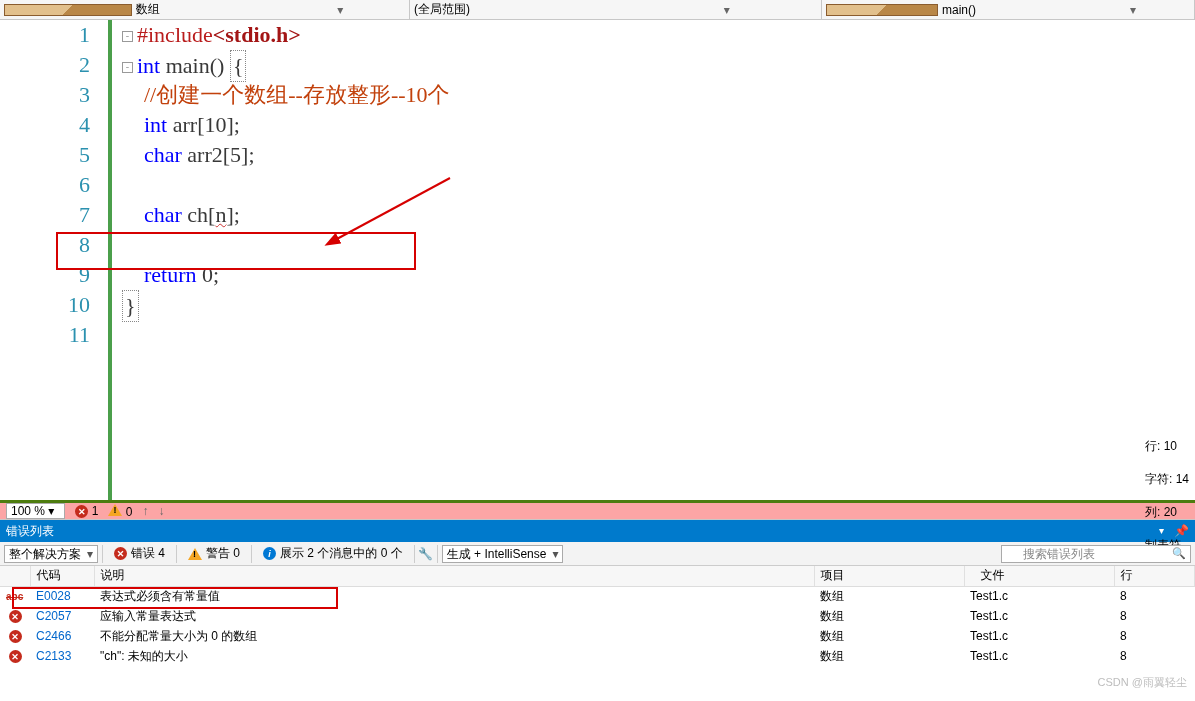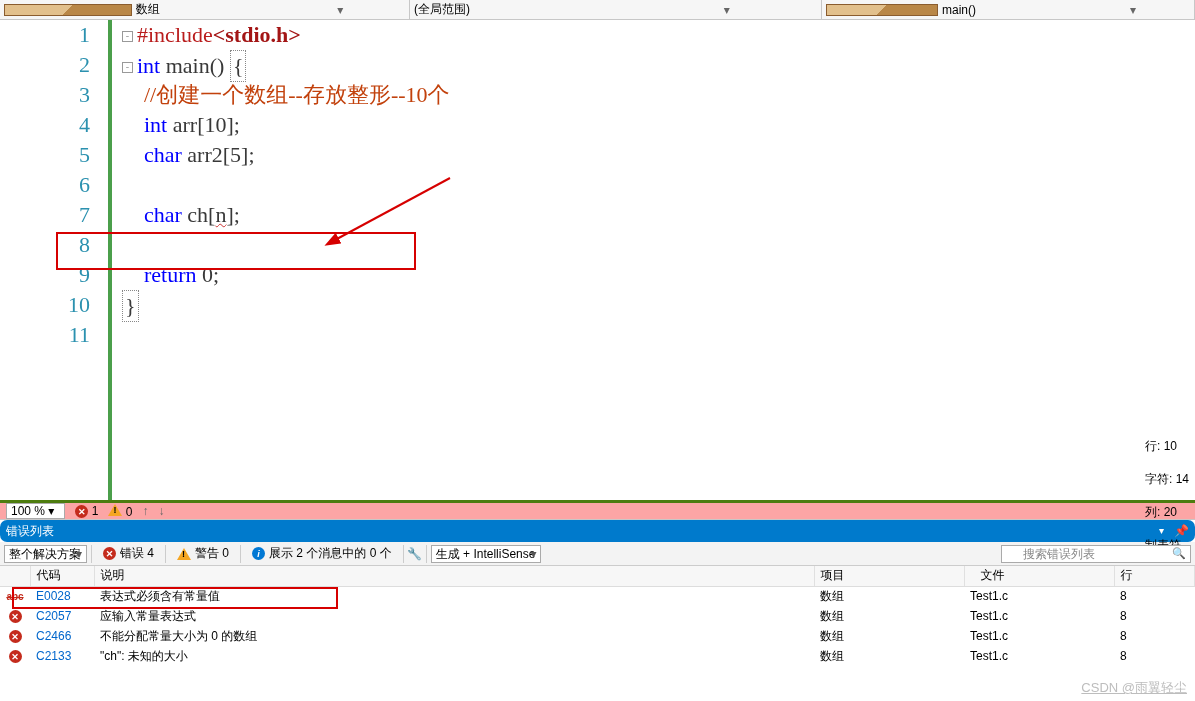--- a/index.html
+++ b/index.html
@@ -38,46 +38,46 @@
   
   .edstat { display:flex; align-items:center; height:20px; border-top:3px solid #4d7c0f; border-bottom:1px solid #c7c7c7; background:#fca5a5; padding:0 6px; gap:10px; }
   .edstat .zoom { border:1px solid #aaa; padding:0 10px 0 4px; height:16px; line-height:14px; background:#fff; }
   .errico { display:inline-flex; width:13px; height:13px; border-radius:50%; background:#c42b1c; color:#fff; align-items:center; justify-content:center; font-size:9px; font-weight:bold; }
   .warnico{ display:inline-block; width:0; height:0; border-left:7px solid transparent; border-right:7px solid transparent; border-bottom:12px solid #f5a623; position:relative; }
   .warnico::after{ content:"!"; position:absolute; left:-2px; top:1px; font-size:9px; color:#000; font-weight:bold;}
   .arrowbtn { color:#666; cursor:pointer; }
   .rightstat { margin-left:auto; display:flex; gap:16px;flex-direction:column; }
 
   
-  .panelhdr { background:#007acc; color:#fff; height:22px; line-height:22px; padding-left:6px; display:flex; align-items:center;border-radius:7px; }
+  .panelhdr { background:#007acc; color:#fff; height:22px; line-height:22px; padding-left:6px; display:flex; align-items:center; }
   .panelhdr .ttl { flex:1; }
   .panelhdr .tri { margin-right:4px; font-size:10px;}
   .pin { margin:0 6px; }
 
   
   .errtb { display:flex; align-items:center; height:24px; background:#f3f3f3; border-bottom:1px solid #ccc; padding:0 4px; gap:2px; }
-  .errtb .combo { border:1px solid #aaa; height:18px; padding:0 5px 0 4px; background:#fff; line-height:16px; display:inline-flex; align-items:center; position:relative;}
+  .errtb .combo { border:1px solid #aaa; height:18px; padding:0 16px 0 4px; background:#fff; line-height:16px; display:inline-flex; align-items:center; position:relative;}
   .errtb .combo::after { content:"▾"; position:absolute; right:4px; color:#555;}
   .errtb .btn { display:inline-flex; align-items:center; gap:4px; height:20px; padding:0 6px; border:1px solid transparent; }
   .errtb .sep { width:1px; height:18px; background:#ccc; margin:0 2px;}
   .errtb .search { margin-left:auto; border:1px solid #aaa; height:18px; width:190px; padding:0 21px; color:#888; background:#fff; position:relative; }
   .errtb .search::after{content:"🔍"; position:absolute; right:4px; top:1px; font-size:11px;}
 
   .infoico { display:inline-flex; width:13px; height:13px; border-radius:50%; background:#0078d4; color:#fff; align-items:center; justify-content:center; font-size:9px; font-weight:bold; font-style:italic;}
 
   
   .tbl { width:100%; border-collapse:collapse; }
   .tbl th { text-align:left; font-weight:normal; height:20px; padding:0 6px; border-right:1px solid #e0e0e0; background:#f7f7f7; border-bottom:1px solid #ddd;}
   .tbl td { height:20px; padding:0 6px; }
   .abc { color:#c42b1c; font-weight:bold; text-decoration:line-through; font-size:10px;}
   .link { color:#0066cc; }
 
   .redbox2 { position:absolute; border:2px solid #d60000; pointer-events:none; }
 
-  .watermark { position:absolute; right:8px; bottom:4px; color:#bdbdbd; font-size:13px; font-family: sans-serif; text-decoration: underline; }
+  .watermark { position:absolute; right:8px; bottom:11px; color:#bdbdbd; font-size:11px; font-family: sans-serif; }
 </style>
 </head>
 <body>
 
 <div class="topbar">
   <div class="combo combo1">
     <span class="cube-ico"></span>
     <span>数组</span>
     <span class="chev">▾</span>
   </div>
@@ -188,21 +188,21 @@
       <th style="width:30px;"></th>
       <th style="width:64px;">代码</th>
       <th style="width:720px;">说明</th>
       <th style="width:150px;">项目</th>
       <th style="width:150px;padding-left:16px;">文件</th>
       <th>行</th>
     </tr>
   </thead>
   <tbody id="errbody">
         <tr>
-          <td style="text-align:center;"><span class="abc">abc</span></td>
+          <td style="text-align:left;"><span class="abc">abc</span></td>
           <td class="link">E0028</td>
           <td>表达式必须含有常量值</td>
           <td>数组</td>
           <td>Test1.c</td>
           <td>8</td>
         </tr>
         <tr>
           <td style="text-align:center;"><span class="errico">✕</span></td>
           <td class="link">C2057</td>
           <td>应输入常量表达式</td>

